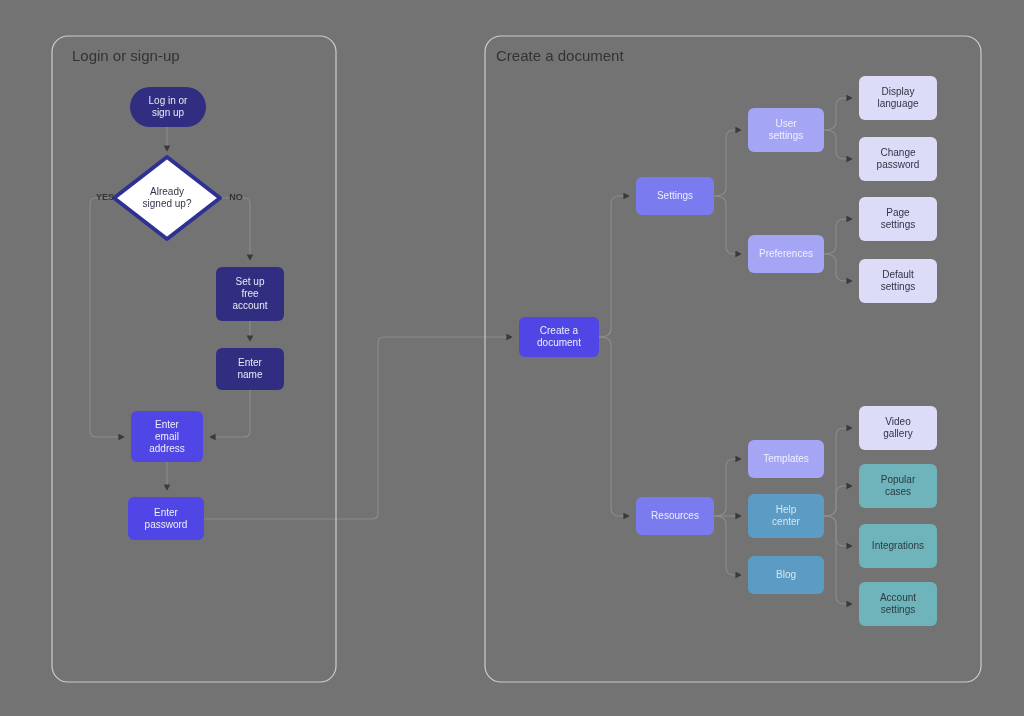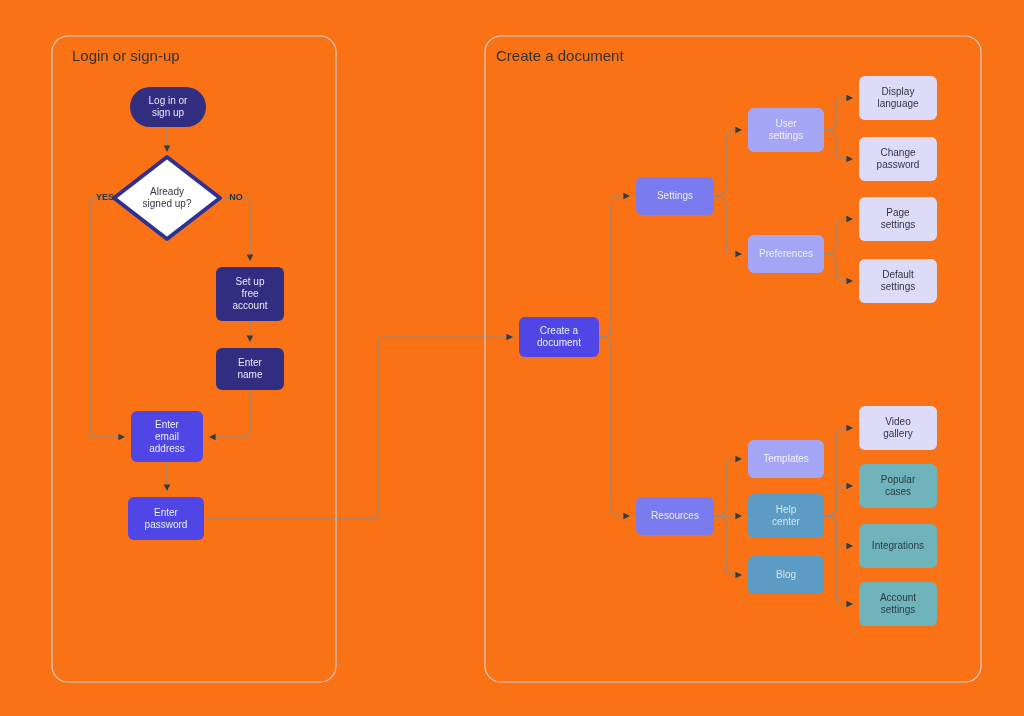--- a/index.html
+++ b/index.html
@@ -10,21 +10,21 @@
   body {
     width: 1024px;
     height: 716px;
     font-family: "Liberation Sans", sans-serif;
     overflow: hidden;
   }
   #canvas {
     position: relative;
     width: 1024px;
     height: 716px;
-    background: #f97316;
+    background: #737373;
   }
   svg.layer {
     position: absolute;
     top: 0;
     left: 0;
     width: 1024px;
     height: 716px;
   }
   .panel-title {
     font-size: 15px;

